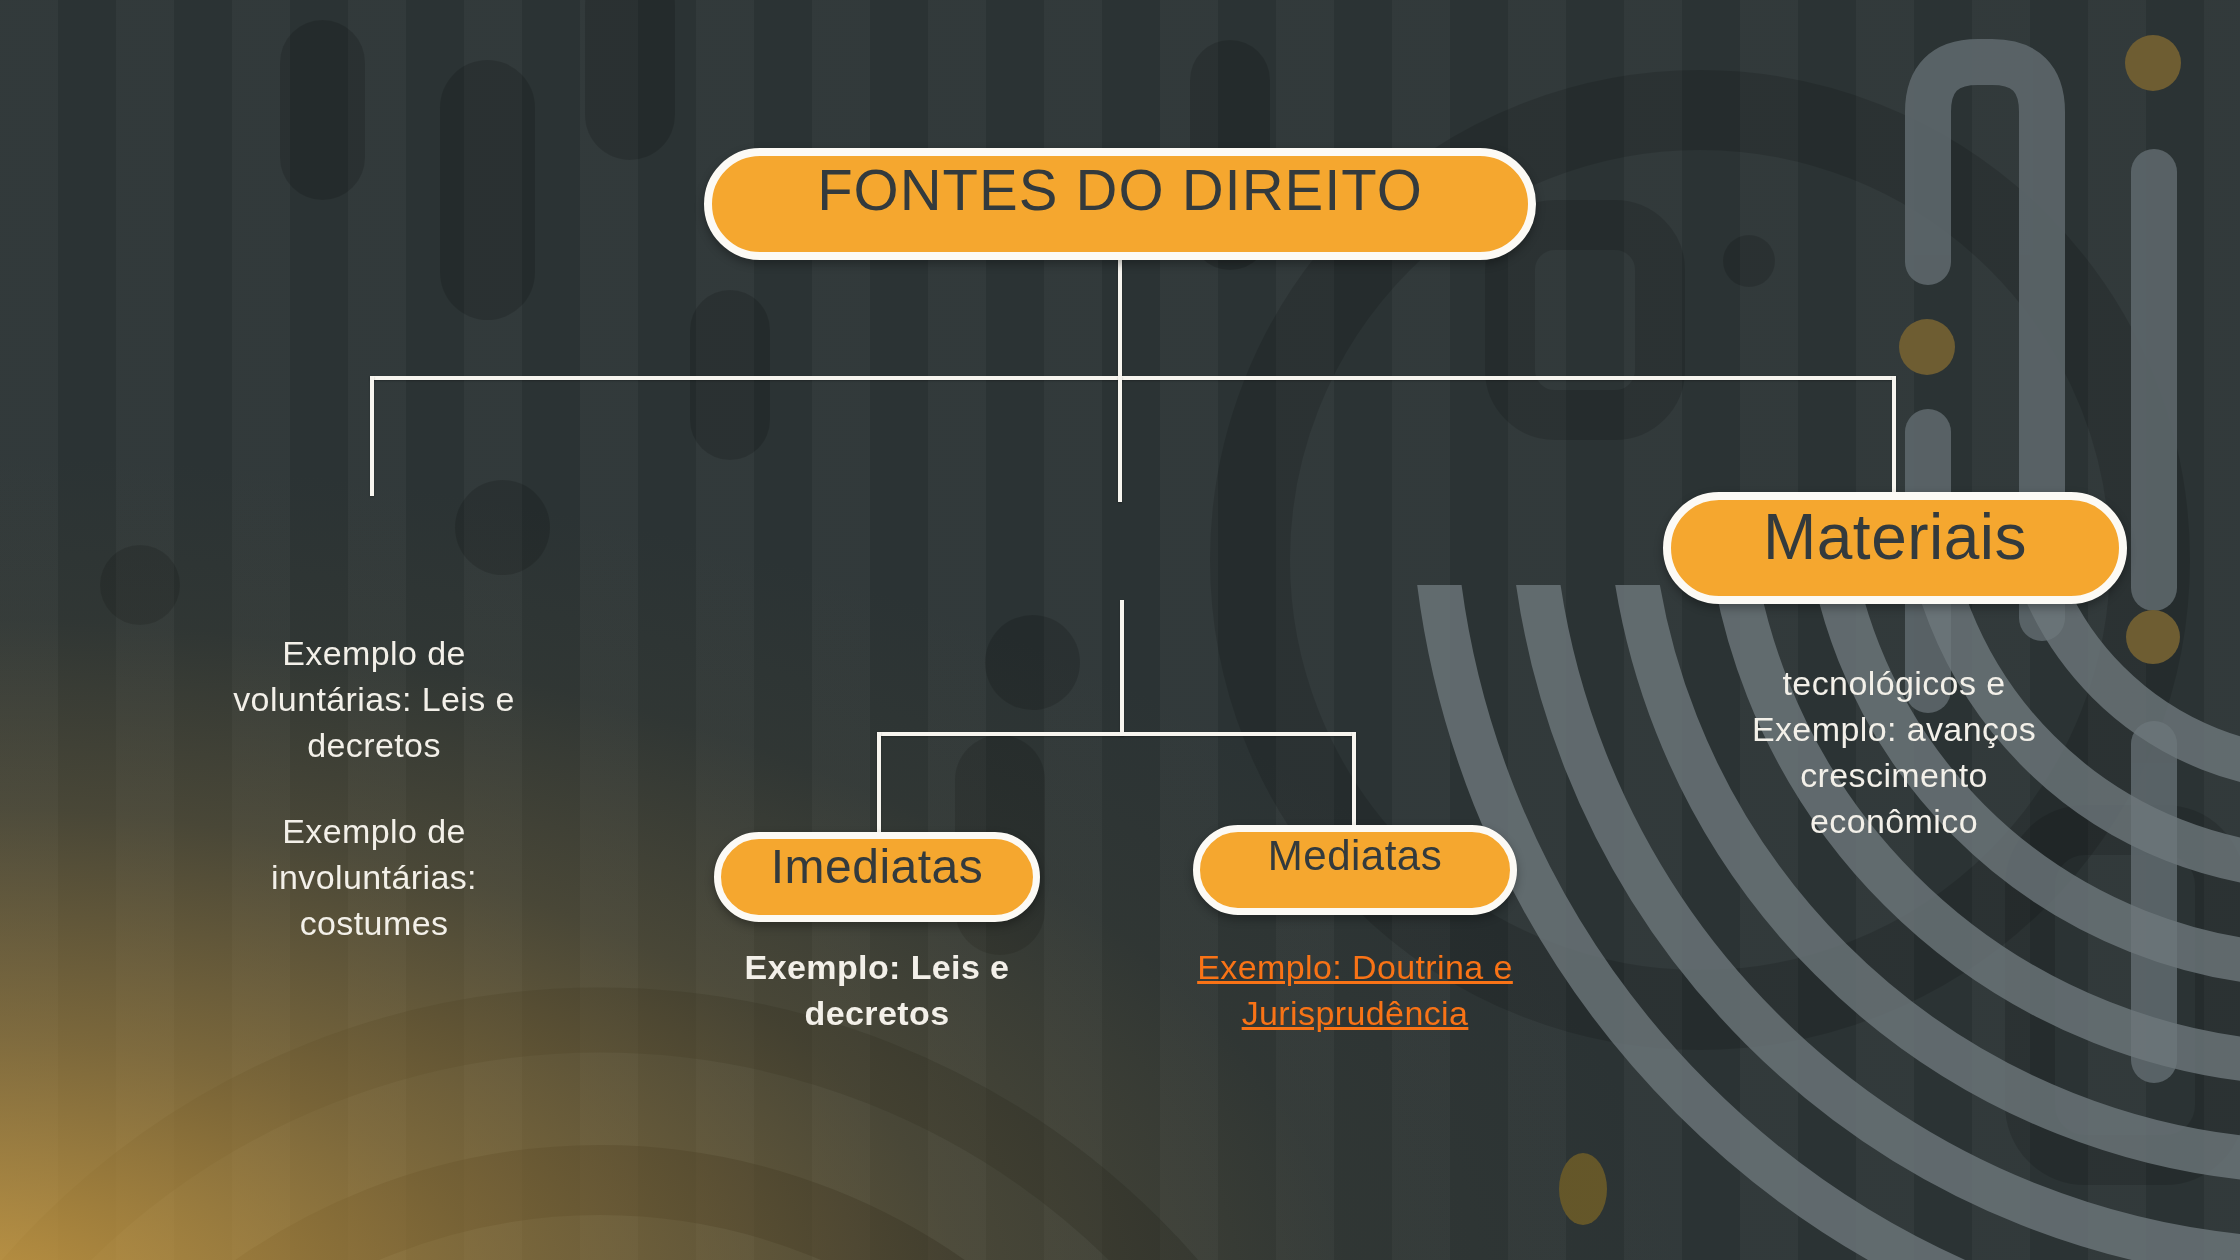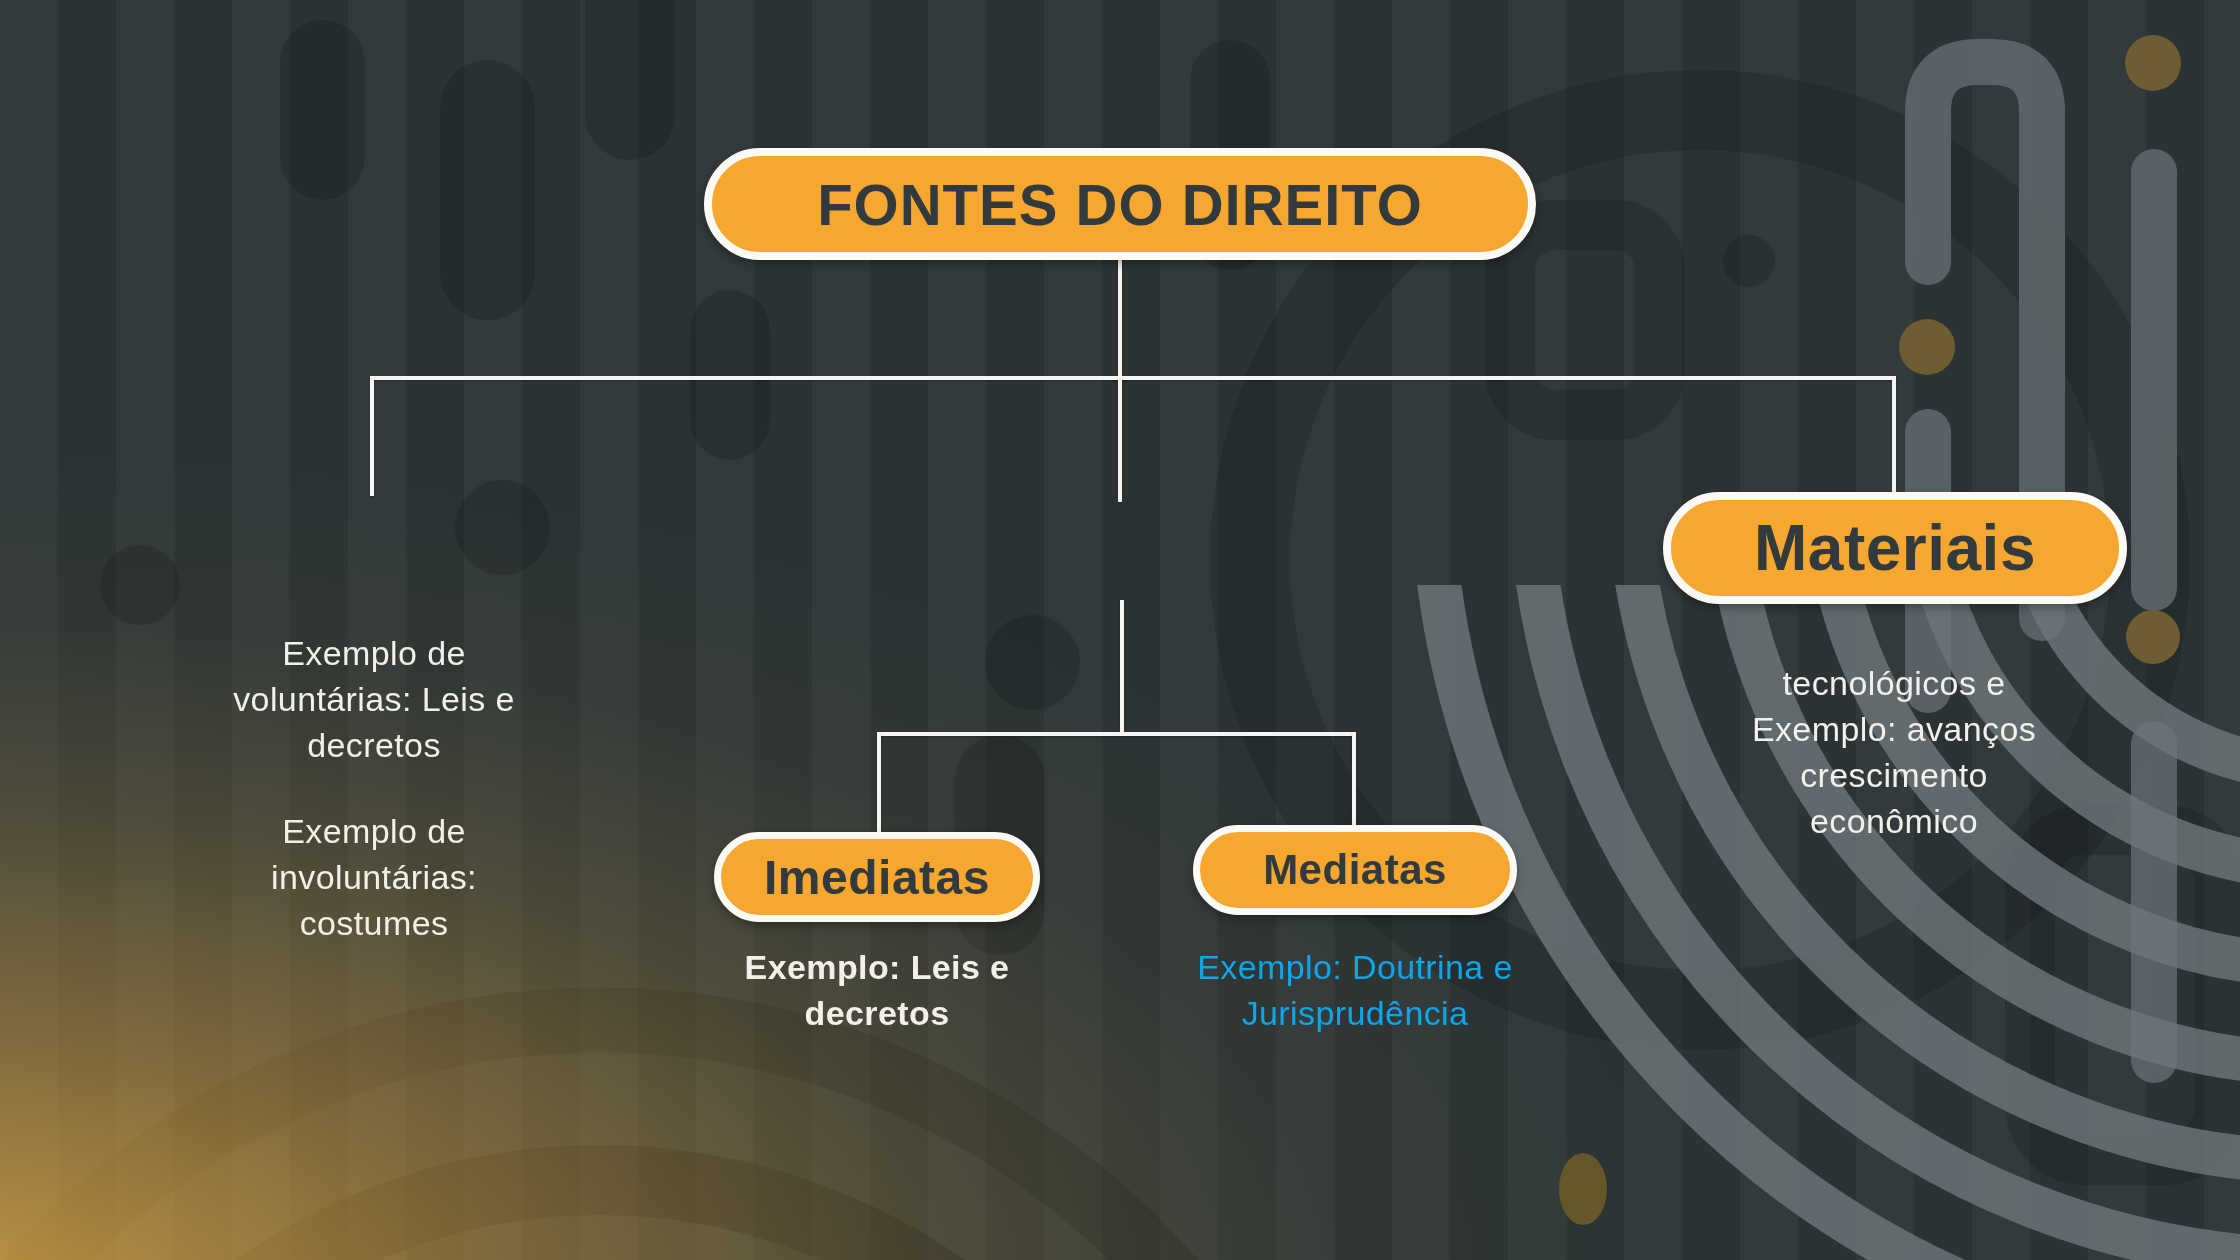--- a/index.html
+++ b/index.html
@@ -24,33 +24,33 @@
       rgba(84,78,52,0.12) 55%,
       rgba(0,0,0,0) 68%);
   }
   .fingerprint-svg{position:absolute;inset:0;}
   .pat{position:absolute;background:rgba(0,0,0,0.14);border-radius:999px;}
   .gold-dot{position:absolute;background:#6E5D32;border-radius:50%;}
   
   .conn{position:absolute;background:#F7F5EF;box-shadow:0 1px 2px rgba(0,0,0,0.25);}
   
   .node{
-    position:absolute;display:flex;align-items:center;justify-content:center;
+    position:absolute;display:flex;justify-content:center;
     background:#F5A72F;border:8px solid #FCFAF5;border-radius:70px;
-    box-sizing:border-box;color:#333A3D;font-weight:700;
+    box-sizing:border-box;color:#333A3D;font-weight:400;
     box-shadow:0 4px 10px rgba(0,0,0,0.30);
     letter-spacing:0.5px;white-space:nowrap;z-index:5;
   }
   .node.small{border-width:7px;border-radius:52px;}
   
   .example{
     position:absolute;text-align:center;color:#F3F0E9;
     font-size:34px;line-height:46px;font-weight:400;letter-spacing:0.4px;z-index:4;
   }
-  .example.accent{color:#0ea5e9;}
+  .example.accent{color:#f97316;text-decoration:underline;}
   .u{text-decoration-thickness:2px;text-underline-offset:7px;}
 </style>
 </head>
 <body>
 
 <div id="canvas">
 
   <div class="bg-stripes"></div>
 
   <div class="pat" style="left:440px;top:60px;width:95px;height:260px;"></div>

